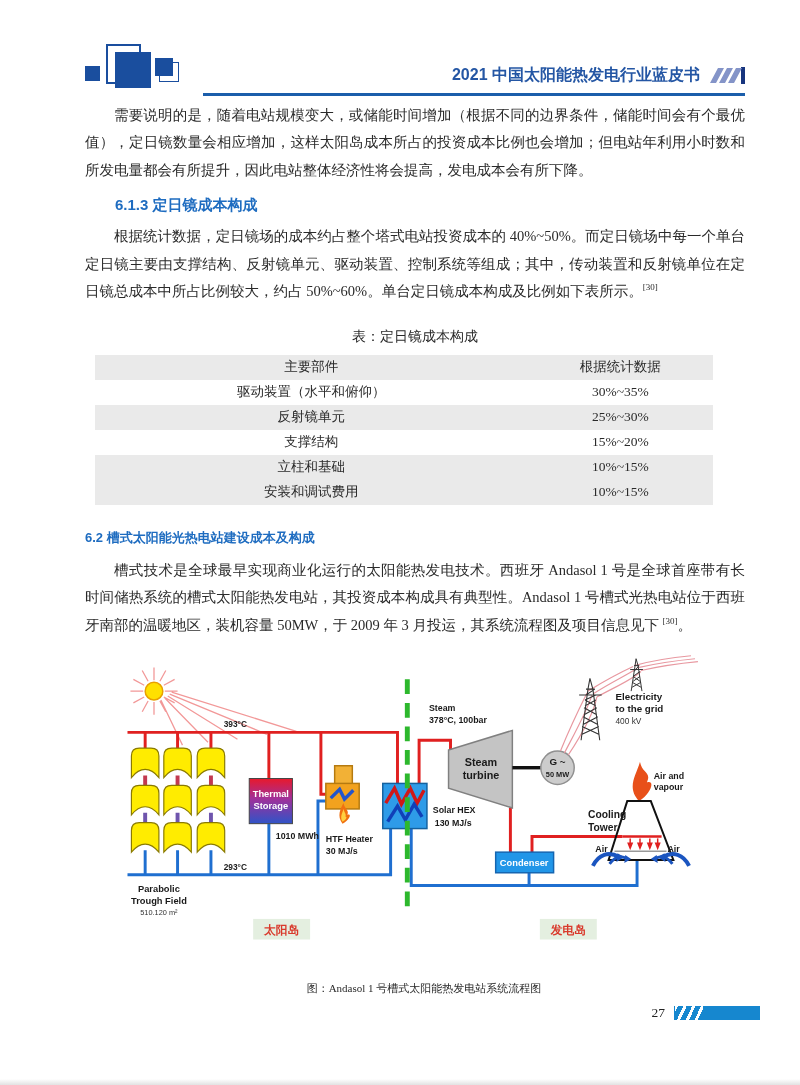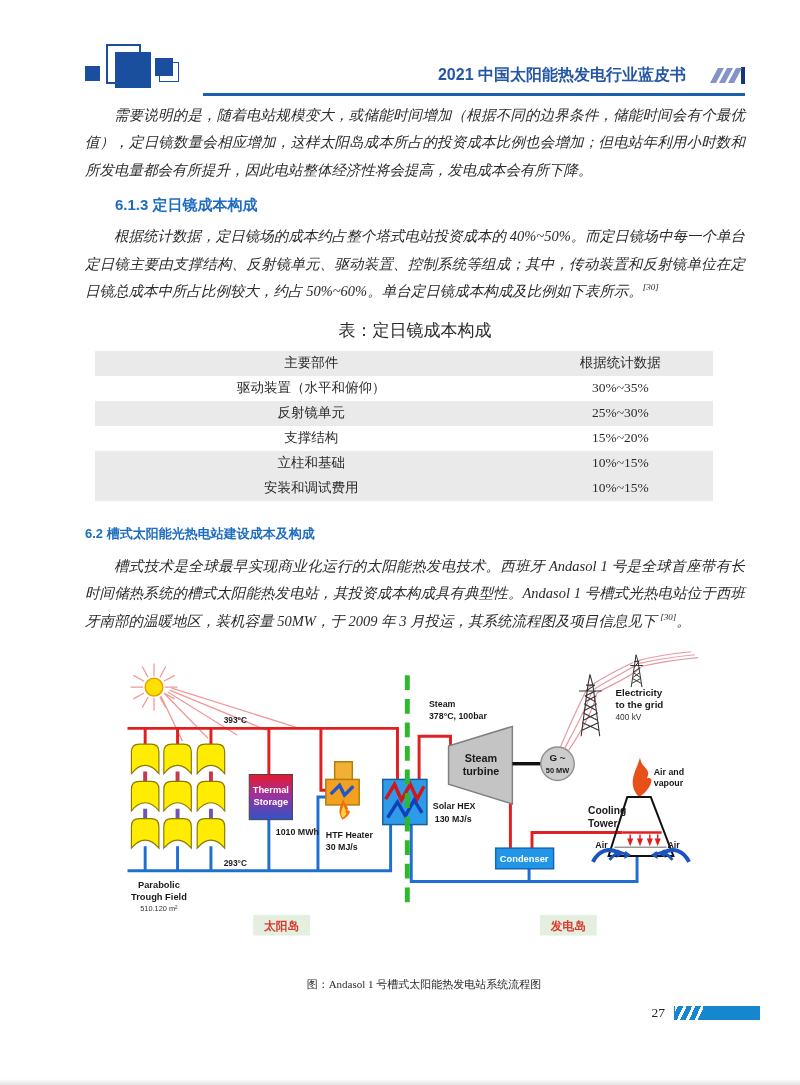--- a/index.html
+++ b/index.html
@@ -10,36 +10,36 @@
         background:linear-gradient(#ffffff,#e2e2e2);}
   
   .hdr{display:flex;justify-content:space-between;align-items:flex-end;height:48px;}
   .logo{position:relative;width:100px;height:48px;}
   .logo .sq1{position:absolute;left:0;top:24px;width:15px;height:15px;background:#1a4e9e;}
   .logo .sq-outline{position:absolute;left:21px;top:2px;width:31px;height:36px;
         border:2px solid #1a4e9e;background:#fff;}
   .logo .sq2{position:absolute;left:30px;top:10px;width:36px;height:36px;background:#1a4e9e;}
   .logo .sq3o{position:absolute;left:74px;top:20px;width:18px;height:18px;border:1.5px solid #1a4e9e;}
   .logo .sq3{position:absolute;left:70px;top:16px;width:18px;height:18px;background:#1a4e9e;}
-  .hdr-right{display:flex;align-items:center;gap:28px;padding-bottom:4px;}
+  .hdr-right{display:flex;align-items:center;gap:14px;padding-bottom:4px;}
   .hdr-title{font-family:"Liberation Sans","DejaVu Sans",sans-serif;
         font-size:16px;font-weight:bold;color:#2456a4;}
   .slashes{display:flex;align-items:center;gap:3px;}
   .slashes i{display:block;width:6px;height:15px;background:#8494c8;transform:skewX(-28deg);}
   .slashes b{display:block;width:4px;height:17px;background:#17357e;}
   .rule{height:2.5px;background:#1b5eab;margin-top:3px;margin-left:118px;}
   
-  p.body{margin:6px 0 0;font-size:14.5px;line-height:27.5px;text-align:justify;text-indent:2em;font-style:italic;}
+  p.body{margin:6px 0 0;font-size:14.5px;line-height:27.5px;text-align:justify;text-indent:2em;}
   sup.ref{font-size:9px;line-height:0;}
   h3.sub{margin:9px 0 0;font-size:15px;line-height:24px;color:#1e6cc0;font-weight:bold;
         text-indent:2em;font-family:"Liberation Sans","DejaVu Sans",sans-serif;}
   h2.sec{margin:20px 0 0;font-size:13px;line-height:26px;color:#1e6cc0;font-weight:bold;
         font-family:"Liberation Sans","DejaVu Sans",sans-serif;}
   
-  .tbl-caption{margin-top:13px;text-align:center;font-size:17px;}
+  .tbl-caption{margin-top:22px;text-align:center;font-size:14px;}
   table.cost{border-collapse:collapse;width:618px;margin:9px 0 16px 10px;}
   table.cost td{height:25px;text-align:center;font-size:13.5px;padding:0;}
   table.cost td:first-child{width:70%;}
   table.cost tr.g{background:#eaeaea;}
   
   figure{margin:12px 0 0 15px;padding:0;}
   figcaption{margin-top:16px;text-align:center;font-size:11px;width:648px;}
   svg text{font-family:"Liberation Sans","DejaVu Sans",sans-serif;}
   .t-b{font-weight:bold;}
   .t-w{fill:#ffffff;}

